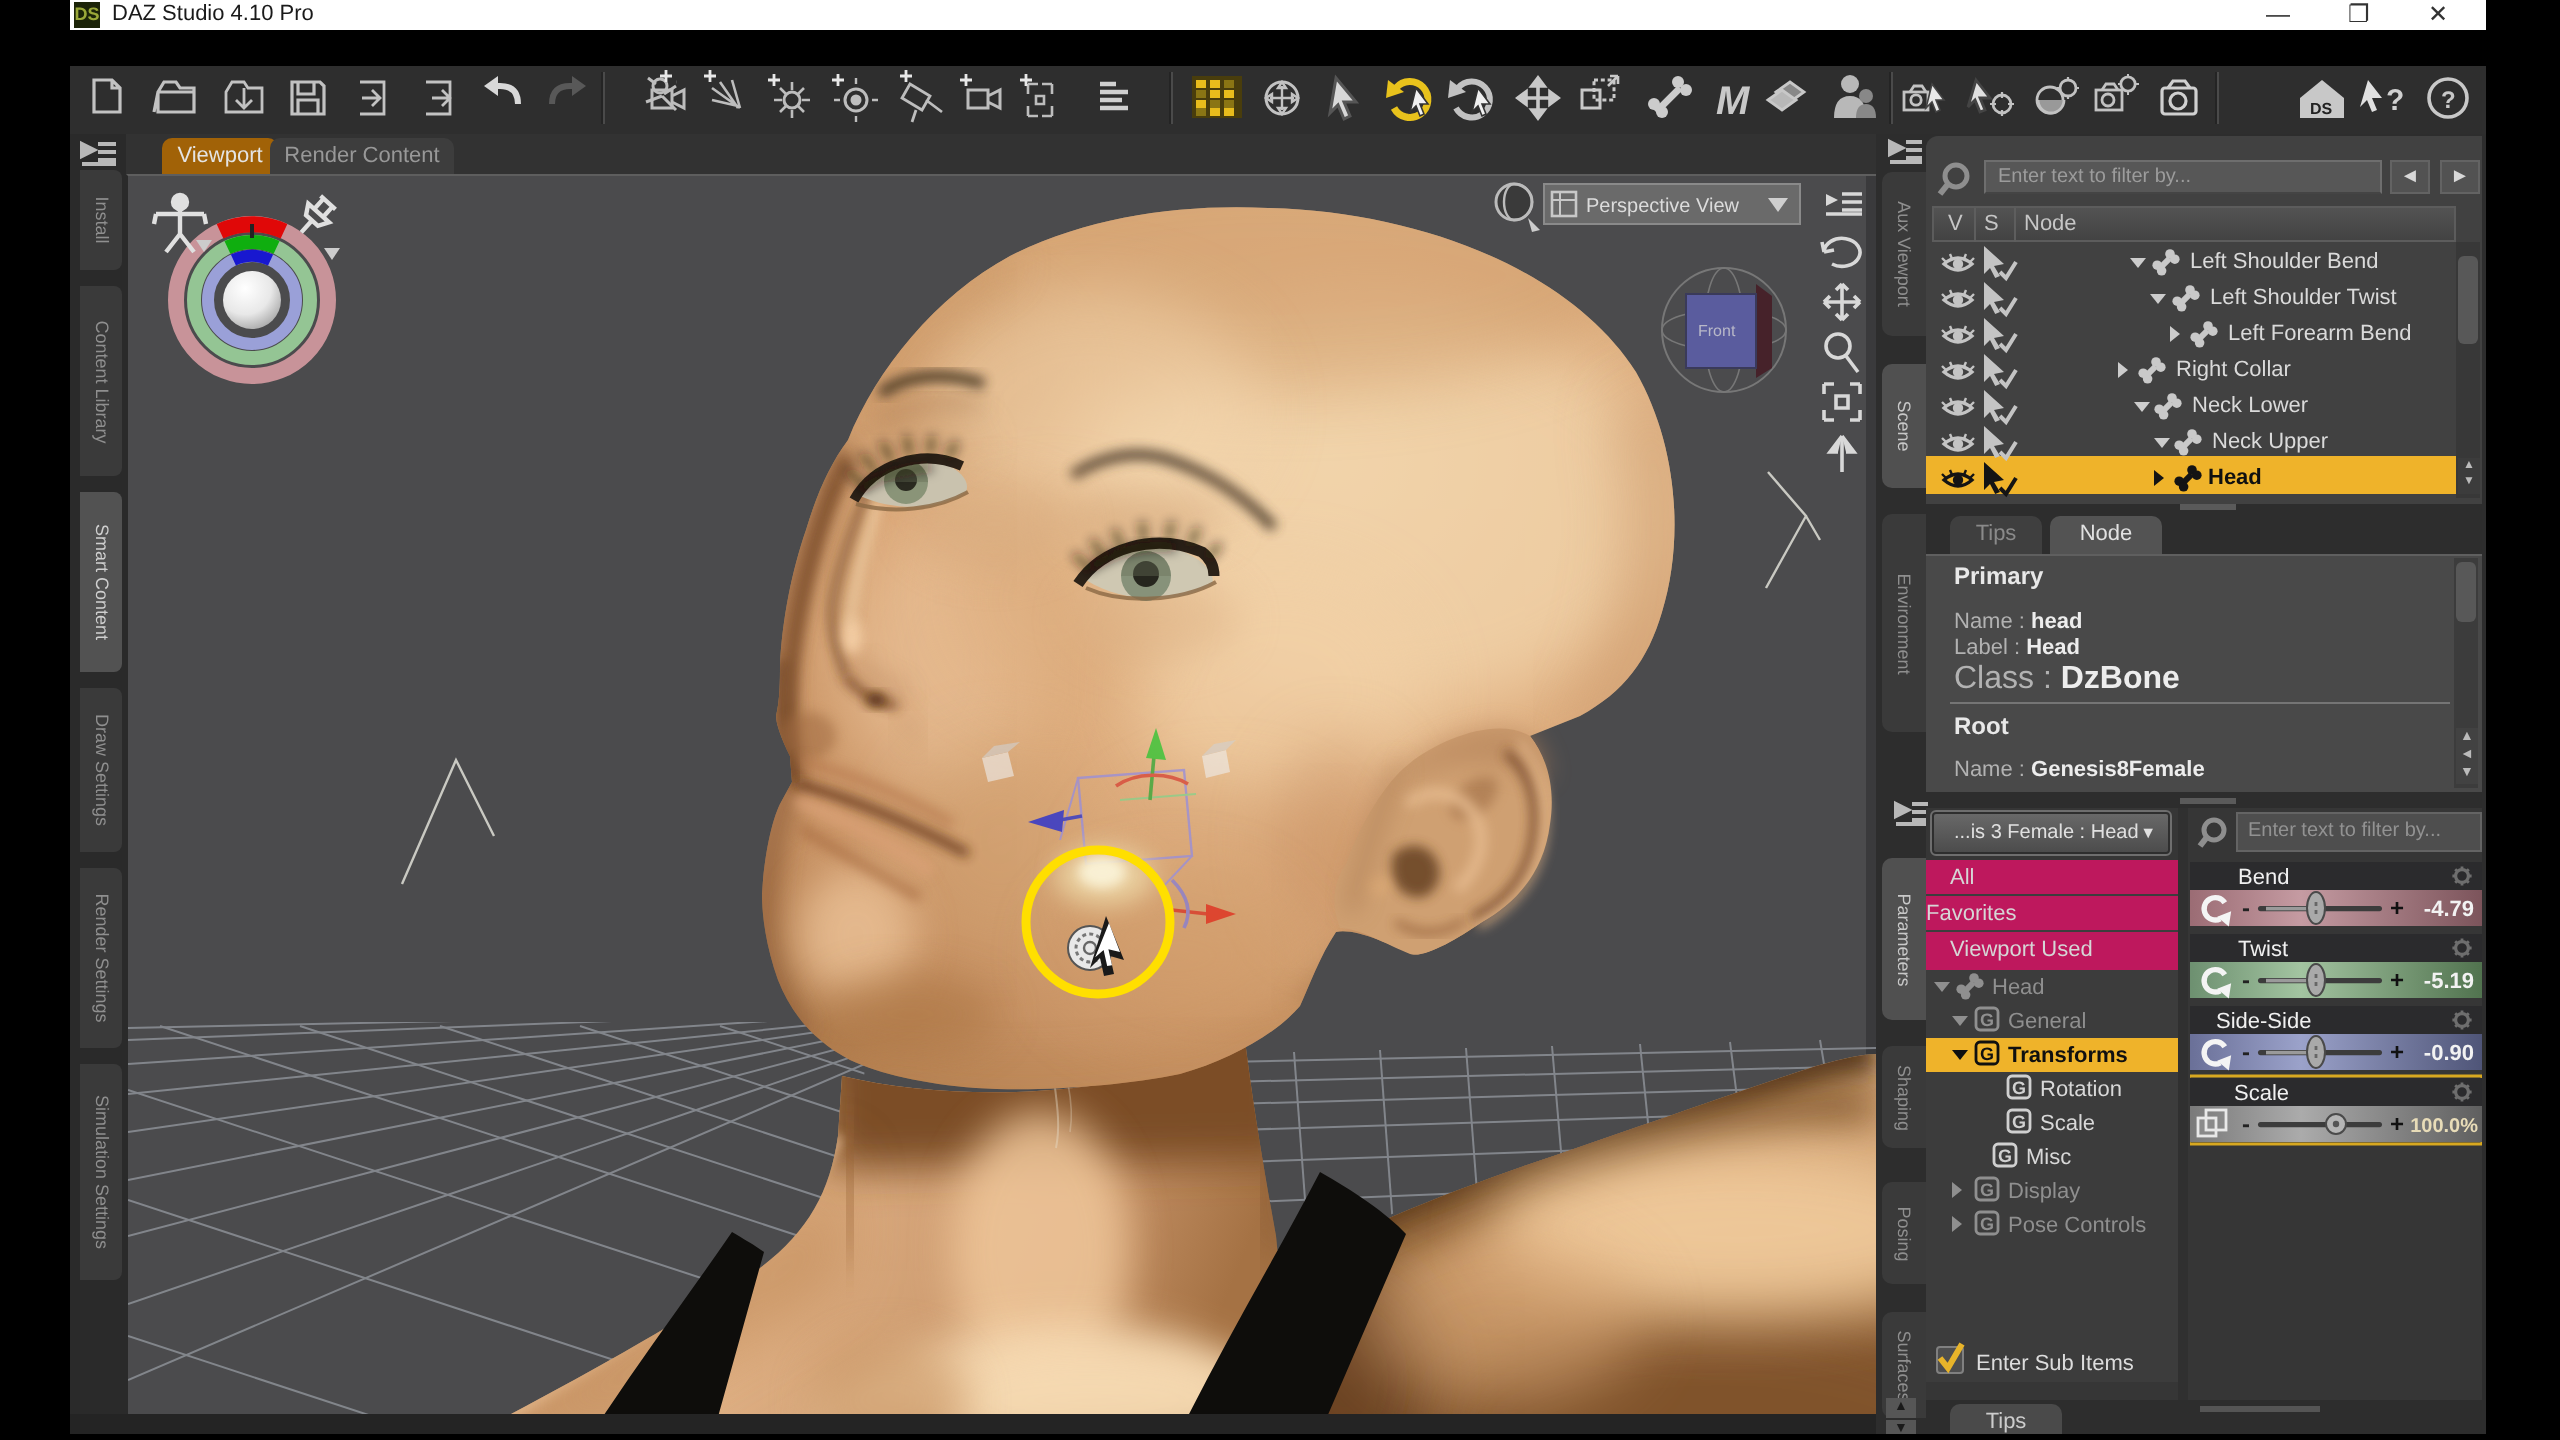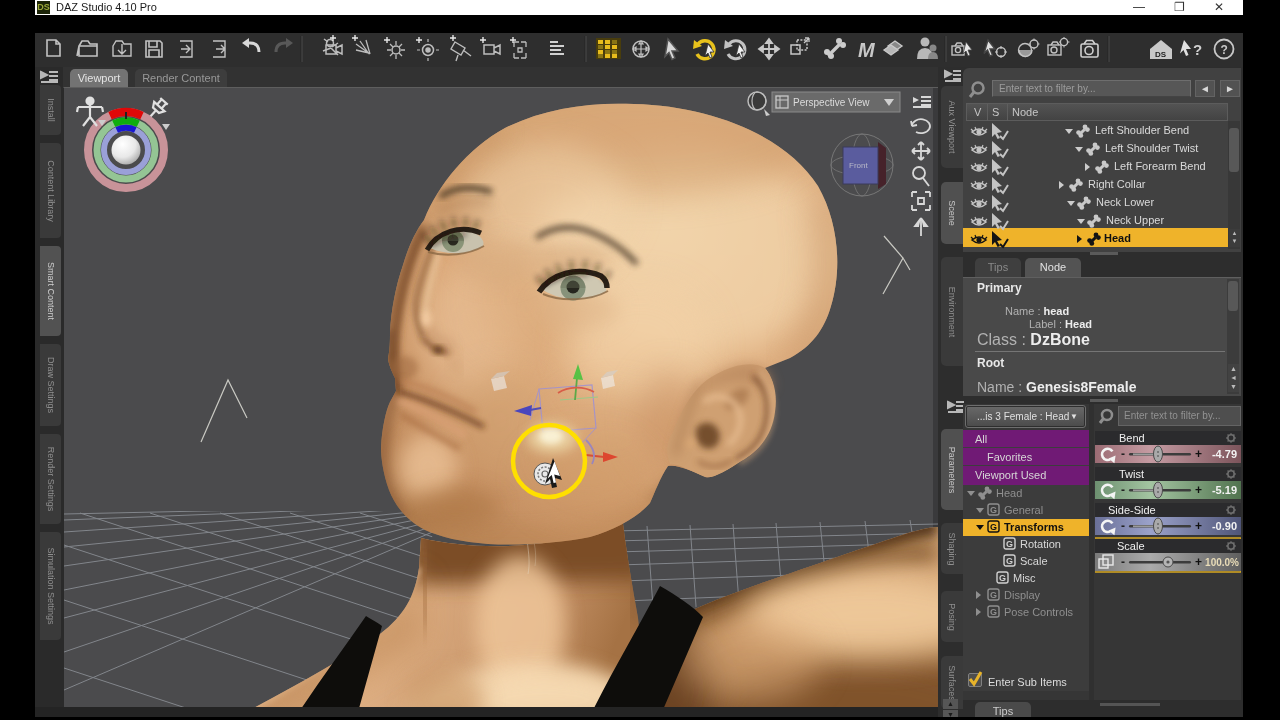--- a/index.html
+++ b/index.html
@@ -210,21 +210,21 @@
       <span>Draw Settings</span>
     </div>
   <div class="vtab" style="top:434px; height:90px;">
       <span>Render Settings</span>
     </div>
   <div class="vtab" style="top:532px; height:108px;">
       <span>Simulation Settings</span>
     </div>
 
   <div id="vptabrow" class="abs">
-    <div class="htab" style="left:7px; width:58px; background:#737373; color:#e4e4e4; line-height:18px;">Viewport</div>
+    <div class="htab" style="left:18px; width:58px; background:#a16207; color:#e4e4e4; line-height:18px;">Viewport</div>
     <div class="htab" style="left:72px; width:92px; background:#3d3d3d; color:#989898; line-height:18px;">Render Content</div>
   </div>
 
   <div id="viewport" class="abs">
     <svg id="scene" width="875" height="620" viewBox="63 87 875 620" style="position:absolute; left:-1px; top:-1px;">
     <defs>
       <filter id="b3" x="-50%" y="-50%" width="200%" height="200%">
             <feGaussianBlur stdDeviation="3"></feGaussianBlur>
           </filter>
       <filter id="b6" x="-50%" y="-50%" width="200%" height="200%">
@@ -663,43 +663,43 @@
   <div class="abs" style="left:1228px; top:121px; width:12px; height:128px; background:#383838;"></div>
   <div class="abs" style="left:1229px; top:128px; width:10px; height:44px; background:#585858; border-radius:3px;"></div>
   <div class="abs" style="left:1229px; top:229px; width:11px; height:18px; background:#3c3c3c; color:#bbb; font-size:6px; text-align:center; line-height:8px;">▲<br>▼</div>
 
   <div class="abs" style="left:1090px; top:252px; width:28px; height:3px; background:#5a5a5a;"></div>
 
   <div class="abs" style="left:975px; top:258px; width:46px; height:19px; background:#3f3f3f; border-radius:5px 5px 0 0; color:#8a8a8a; font-size:11px; text-align:center; line-height:19px;">Tips</div>
   <div class="abs" style="left:1025px; top:258px; width:56px; height:19px; background:#535353; border-radius:5px 5px 0 0; color:#e2e2e2; font-size:11px; text-align:center; line-height:19px;">Node</div>
   <div class="abs" style="left:963px; top:277px; width:278px; height:119px; background:#494949; border-top:1px solid #5f5f5f;"></div>
   <div class="abs" style="left:977px; top:281px; font-size:12px; font-weight:bold; color:#e8e8e8;">Primary</div>
-  <div class="abs" style="left:977px; top:305px; font-size:11px; color:#b2b2b2;margin-left:28px;">Name : <b style="color:#ededed;">head</b></div>
-  <div class="abs" style="left:1029px; top:318px; font-size:11px; color:#b2b2b2;text-align:center;">Label : <b style="color:#ededed;">Head</b></div>
+  <div class="abs" style="left:977px; top:305px; font-size:11px; color:#b2b2b2;">Name : <b style="color:#ededed;">head</b></div>
+  <div class="abs" style="left:977px; top:318px; font-size:11px; color:#b2b2b2;text-align:center;">Label : <b style="color:#ededed;">Head</b></div>
   <div class="abs" style="left:977px; top:331px; font-size:16px; color:#b2b2b2;">Class : <b style="color:#ededed;">DzBone</b></div>
   <div class="abs" style="left:975px; top:351px; width:250px; height:1px; background:#757575;"></div>
   <div class="abs" style="left:977px; top:356px; font-size:12px; font-weight:bold; color:#e8e8e8;">Root</div>
-  <div class="abs" style="left:977px; top:379px; font-size:14px; color:#b2b2b2;">Name : <b style="color:#ededed;">Genesis8Female</b></div>
+  <div class="abs" style="left:977px; top:379px; font-size:11px; color:#b2b2b2;">Name : <b style="color:#ededed;">Genesis8Female</b></div>
   <div class="abs" style="left:1227px; top:279px; width:12px; height:115px; background:#3c3c3c;"></div>
   <div class="abs" style="left:1228px; top:281px; width:10px; height:30px; background:#585858; border-radius:3px;"></div>
   <div class="abs" style="left:1228px; top:364px; width:11px; height:28px; background:#424242; color:#bbb; font-size:7px; text-align:center; line-height:9px;">▲<br>◄<br>▼</div>
   <div class="abs" style="left:1090px; top:399px; width:28px; height:3px; background:#5a5a5a;"></div>
   <svg class="abs" style="left:946px; top:399px;" width="20" height="17" viewBox="0 0 20 17">
       <g stroke="#b8b8b8" stroke-width="2">
         <path d="M2 3 L8 6 L2 9 Z" fill="#b8b8b8"></path>
         <path d="M10 3 H18 M10 7 H18 M10 11 H18 M2 13 H18"></path>
       </g>
     </svg>
 
   <div class="abs" style="left:963px; top:404px; width:278px; height:296px; background:#363636;"></div>
 
   <div class="abs" style="left:966px; top:406px; width:119px; height:21px; background:linear-gradient(#686868,#4c4c4c); border:1px solid #2e2e2e; outline:1px solid #6e6e6e; border-radius:2px; color:#e0e0e0; font-size:10px; line-height:19px;"><span style="margin-left:10px;">...is 3 Female : Head</span><span style="position:absolute; right:6px; top:0px; font-size:8px;">▼</span></div>
-  <div class="abs" style="left:963px; top:430px; width:126px; height:55px; background:#701a75; color:#d6d6d6; font-size:11px;">
+  <div class="abs" style="left:963px; top:430px; width:126px; height:55px; background:#be185d; color:#d6d6d6; font-size:11px;">
     <div style="position:absolute; left:12px; top:3px;">All</div>
-    <div style="position:absolute; left:24px; top:21px;">Favorites</div>
+    <div style="position:absolute; left:0; top:21px;">Favorites</div>
     <div style="position:absolute; left:12px; top:39px;">Viewport Used</div>
     <div style="position:absolute; left:0; top:17px; width:126px; height:1px; background:#3d3d3d;"></div>
     <div style="position:absolute; left:0; top:35px; width:126px; height:1px; background:#3d3d3d;"></div>
   </div>
   <svg id="ptree" class="abs" style="left:963px; top:485px;" width="126" height="206" viewBox="0 0 126 206" font-family="Liberation Sans, sans-serif">
     <defs>
       <g id="gbox">
           <rect x="0" y="0" width="11" height="11" rx="2" fill="none" stroke="currentColor" stroke-width="1.4"></rect>
           <text x="5.5" y="9" font-size="9" font-weight="bold" fill="currentColor" text-anchor="middle">G</text>
         </g>

